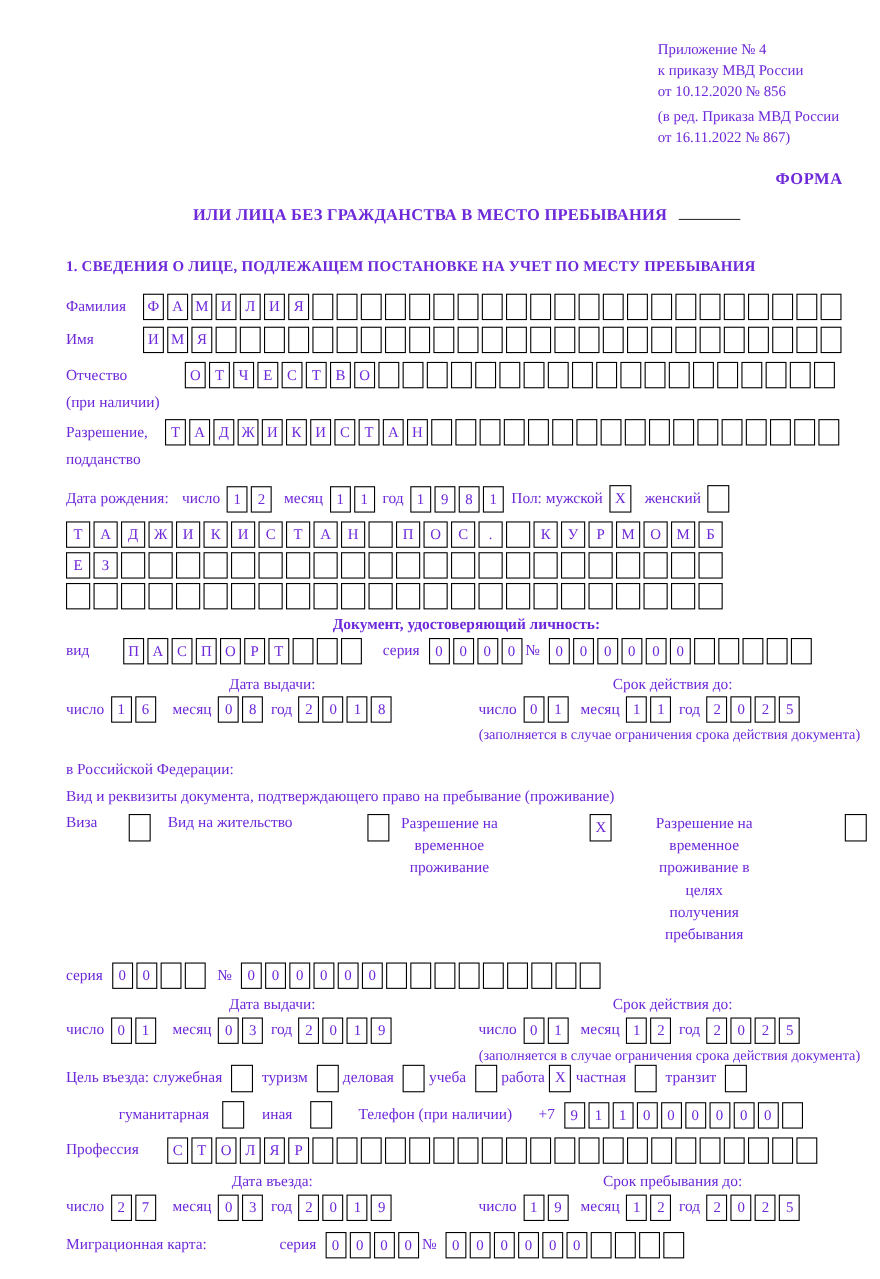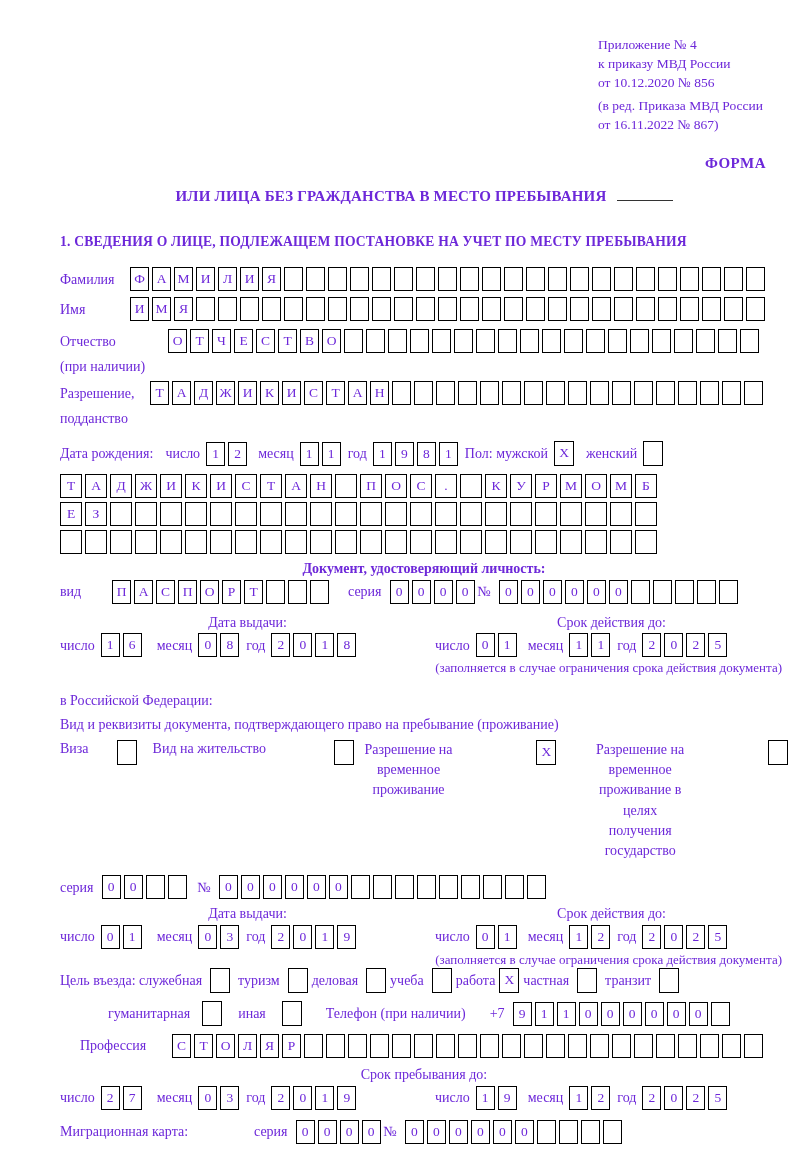--- a/index.html
+++ b/index.html
@@ -470,21 +470,21 @@
       <span class="sp12"></span>
       <span class="boxes cb">
           <span class="cbox">X</span>
         </span>
     </span>
     <span class="sp24"></span>
     <span class="cbgroup">
       <span class="cblabel">
         <div>Разрешение на временное</div>
         <div>проживание в целях</div>
-        <div>получения государство</div>
+        <div>получения пребывания</div>
       </span>
       <span class="sp12"></span>
       <span class="boxes cb">
           <span class="cbox"></span>
         </span>
     </span>
   </div>
 
   <div class="row" style="margin-top:14px;">
     <span class="lbl">серия</span>
@@ -648,21 +648,21 @@
         <span class="cbox">0</span>
         <span class="cbox">0</span>
         <span class="cbox">0</span>
         <span class="cbox">0</span>
         <span class="cbox">0</span>
         <span class="cbox"></span>
       </span>
   </div>
 
   <div class="row" style="margin-top:8px;">
-    <span class="lbl" style="width:92px;margin-left:20px;">Профессия</span>
+    <span class="lbl" style="width:92px;">Профессия</span>
     <span class="boxes">
         <span class="cbox">С</span>
         <span class="cbox">Т</span>
         <span class="cbox">О</span>
         <span class="cbox">Л</span>
         <span class="cbox">Я</span>
         <span class="cbox">Р</span>
         <span class="cbox"></span>
         <span class="cbox"></span>
         <span class="cbox"></span>
@@ -681,20 +681,21 @@
         <span class="cbox"></span>
         <span class="cbox"></span>
         <span class="cbox"></span>
         <span class="cbox"></span>
         <span class="cbox"></span>
         <span class="cbox"></span>
       </span>
   </div>
 
   <div class="dates-head" style="margin-top:8px;">
+    <div class="dh-left">Дата въезда:</div>
     <div class="dh-right">Срок пребывания до:</div>
   </div>
   <div class="dates-vals">
     <div class="dv-left">
       <span class="mini">
           <span class="lb">число</span>
           <span class="boxes">
             <span class="cbox">2</span>
             <span class="cbox">7</span>
           </span>

